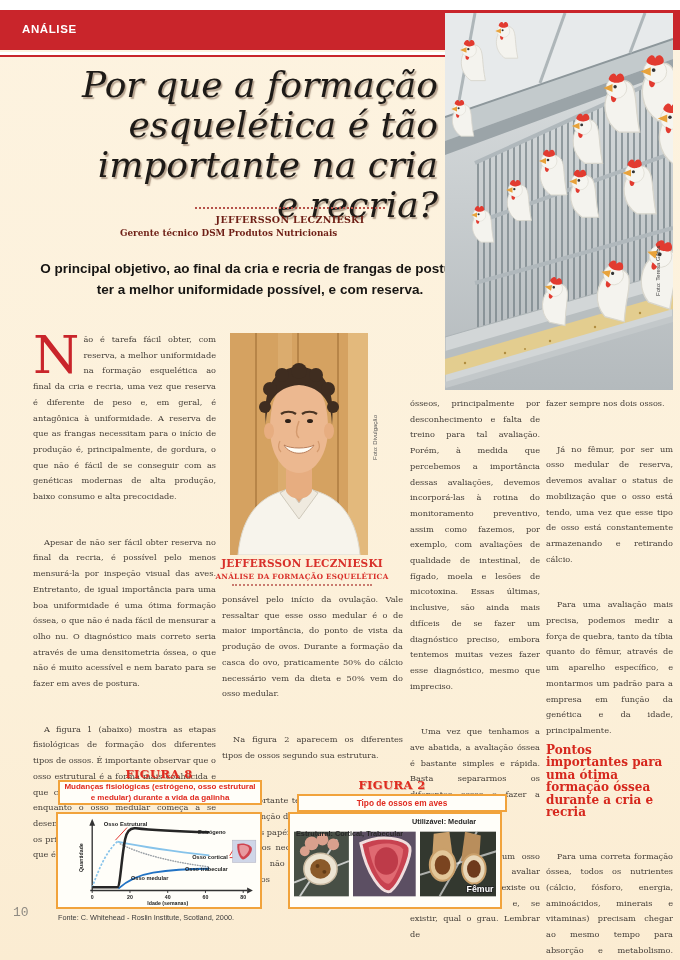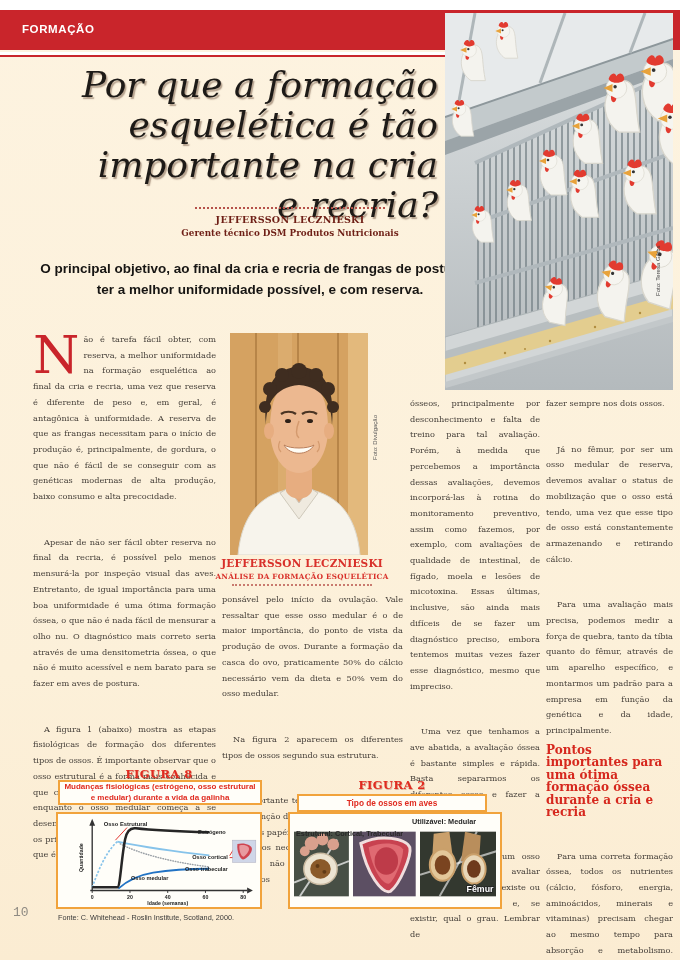--- a/index.html
+++ b/index.html
@@ -22,21 +22,21 @@
   #hens-credit{left:655px;top:296px;width:90px;z-index:4;color:#3c3c3c;
     font-family:"Liberation Sans",sans-serif;font-size:6px;
     transform:rotate(-90deg);transform-origin:left top;white-space:nowrap;}
   
   #title{left:68px;top:65px;width:370px;text-align:right;font-style:italic;
     font-size:36px;line-height:40px;color:#1d1a17;
     text-shadow:1.6px 1.8px 1.2px rgba(90,60,40,.45);}
   #byline-dots{left:195px;top:207px;width:190px;height:0;border-top:2px dotted #b5524a;}
   #byline-name{left:120px;top:214px;width:340px;text-align:center;font-weight:bold;
     font-size:9.5px;color:#6e1f16;letter-spacing:.3px;}
-  #byline-role{left:120px;top:228px;width:340px;text-align:center;font-weight:bold;
+  #byline-role{left:120px;top:228px;width:340px;font-weight:bold;
     font-size:8.8px;color:#6e1f16;}
   
   #lead{left:40px;top:258px;width:440px;text-align:center;
     font-family:"Liberation Sans",sans-serif;font-weight:bold;font-size:13.5px;
     line-height:21px;color:#171513;}
   
   .col{font-size:8.2px;line-height:15.7px;text-align:justify;color:#46403a;}
   .col p{margin:0;}
   .col p.ind{text-indent:11px;margin-top:30px;}
   #col1{left:33px;top:332px;width:183px;height:482px;}
@@ -62,39 +62,39 @@
     text-align:center;text-shadow:.8px .8px 0 rgba(150,40,20,.3);}
   #fig1-label{left:56px;top:767px;width:206px;}
   #fig2-label{left:297px;top:778px;width:190px;}
   .fig-box{background:#fffef9;border:2px solid #f1a33c;}
   #fig1-title{left:58px;top:780px;width:204px;padding:0 4px;text-align:center;
     color:#e02b20;font-family:"Liberation Sans",sans-serif;font-weight:bold;
     font-size:8px;line-height:10.5px;}
   #fig1-chart{left:56px;top:812px;width:206px;height:97px;padding:1px;}
   #fig1-source{left:58px;top:913px;width:260px;color:#3a3a3a;
     font-family:"Liberation Sans",sans-serif;font-size:7.3px;}
-  #fig2-title{left:297px;top:794px;width:190px;padding:2px 4px;text-align:center;
+  #fig2-title{left:297px;top:794px;width:210px;padding:2px 4px;text-align:center;
     color:#e02b20;font-family:"Liberation Sans",sans-serif;font-weight:bold;font-size:8.3px;}
   #fig2-box{left:288px;top:812px;width:214px;height:97px;padding:3px 4px;}
   .fig2-labels{position:relative;height:12px;font-family:"Liberation Sans",sans-serif;
     font-weight:bold;font-size:7.3px;color:#262626;}
   .fig2-labels .ll{position:absolute;left:2px;top:12px;}
   .fig2-labels .rl{position:absolute;left:118px;top:0;}
   .fig2-photos{display:flex;gap:4px;margin-top:2px;}
   .fig2-photos svg{display:block;}
   #page-num{left:13px;top:905px;width:30px;font-size:13px;color:#8f8b83;font-family:Liberation Mono, monospace;}
 </style>
 </head>
 <body>
 
 <div id="page">
 
   <div class="abs" id="top-white"></div>
   <div class="abs" id="band"></div>
-  <div class="abs" id="band-label">FORMAÇÃO</div>
+  <div class="abs" id="band-label">ANÁLISE</div>
   <div class="abs" id="band-line-w"></div>
   <div class="abs" id="band-line-r"></div>
 
   <div class="abs" id="hens">
     <svg width="228" height="377" viewBox="0 0 228 377">
       <defs>
         <linearGradient id="skyg" x1="0" y1="0" x2="0" y2="1">
           <stop offset="0" stop-color="#dde1e2"></stop>
             <stop offset="1" stop-color="#b4babd"></stop>
         </linearGradient>

